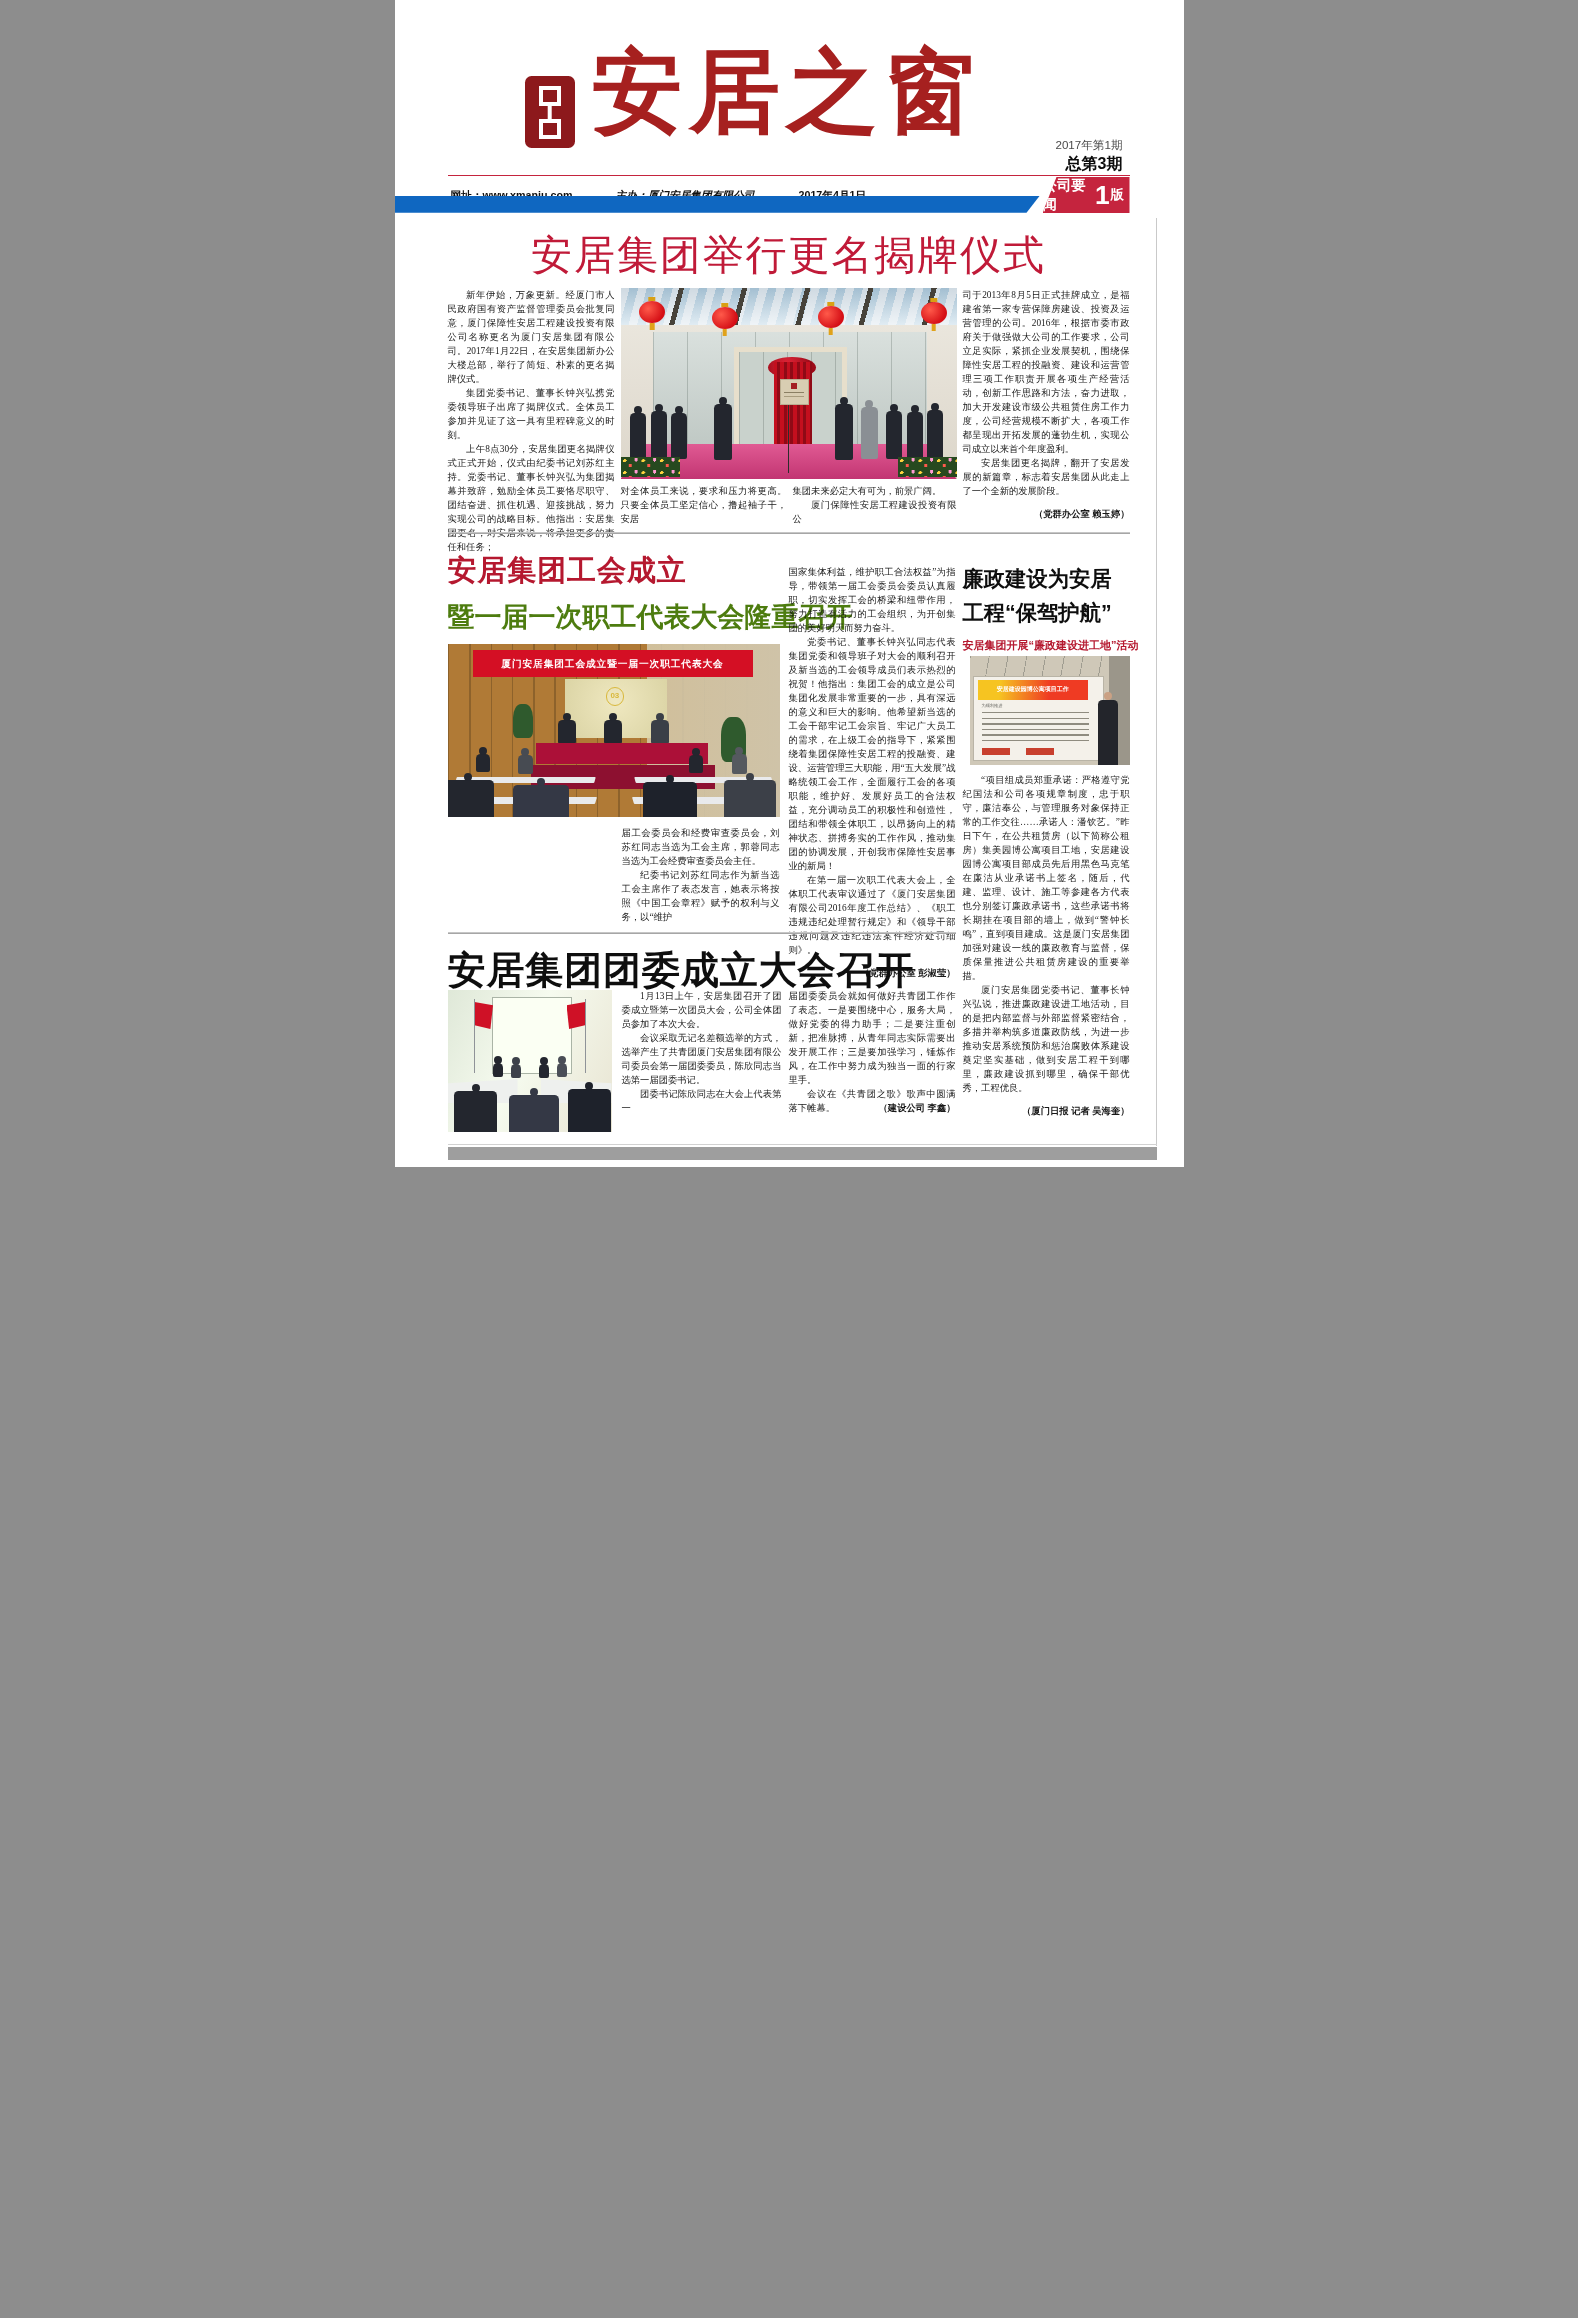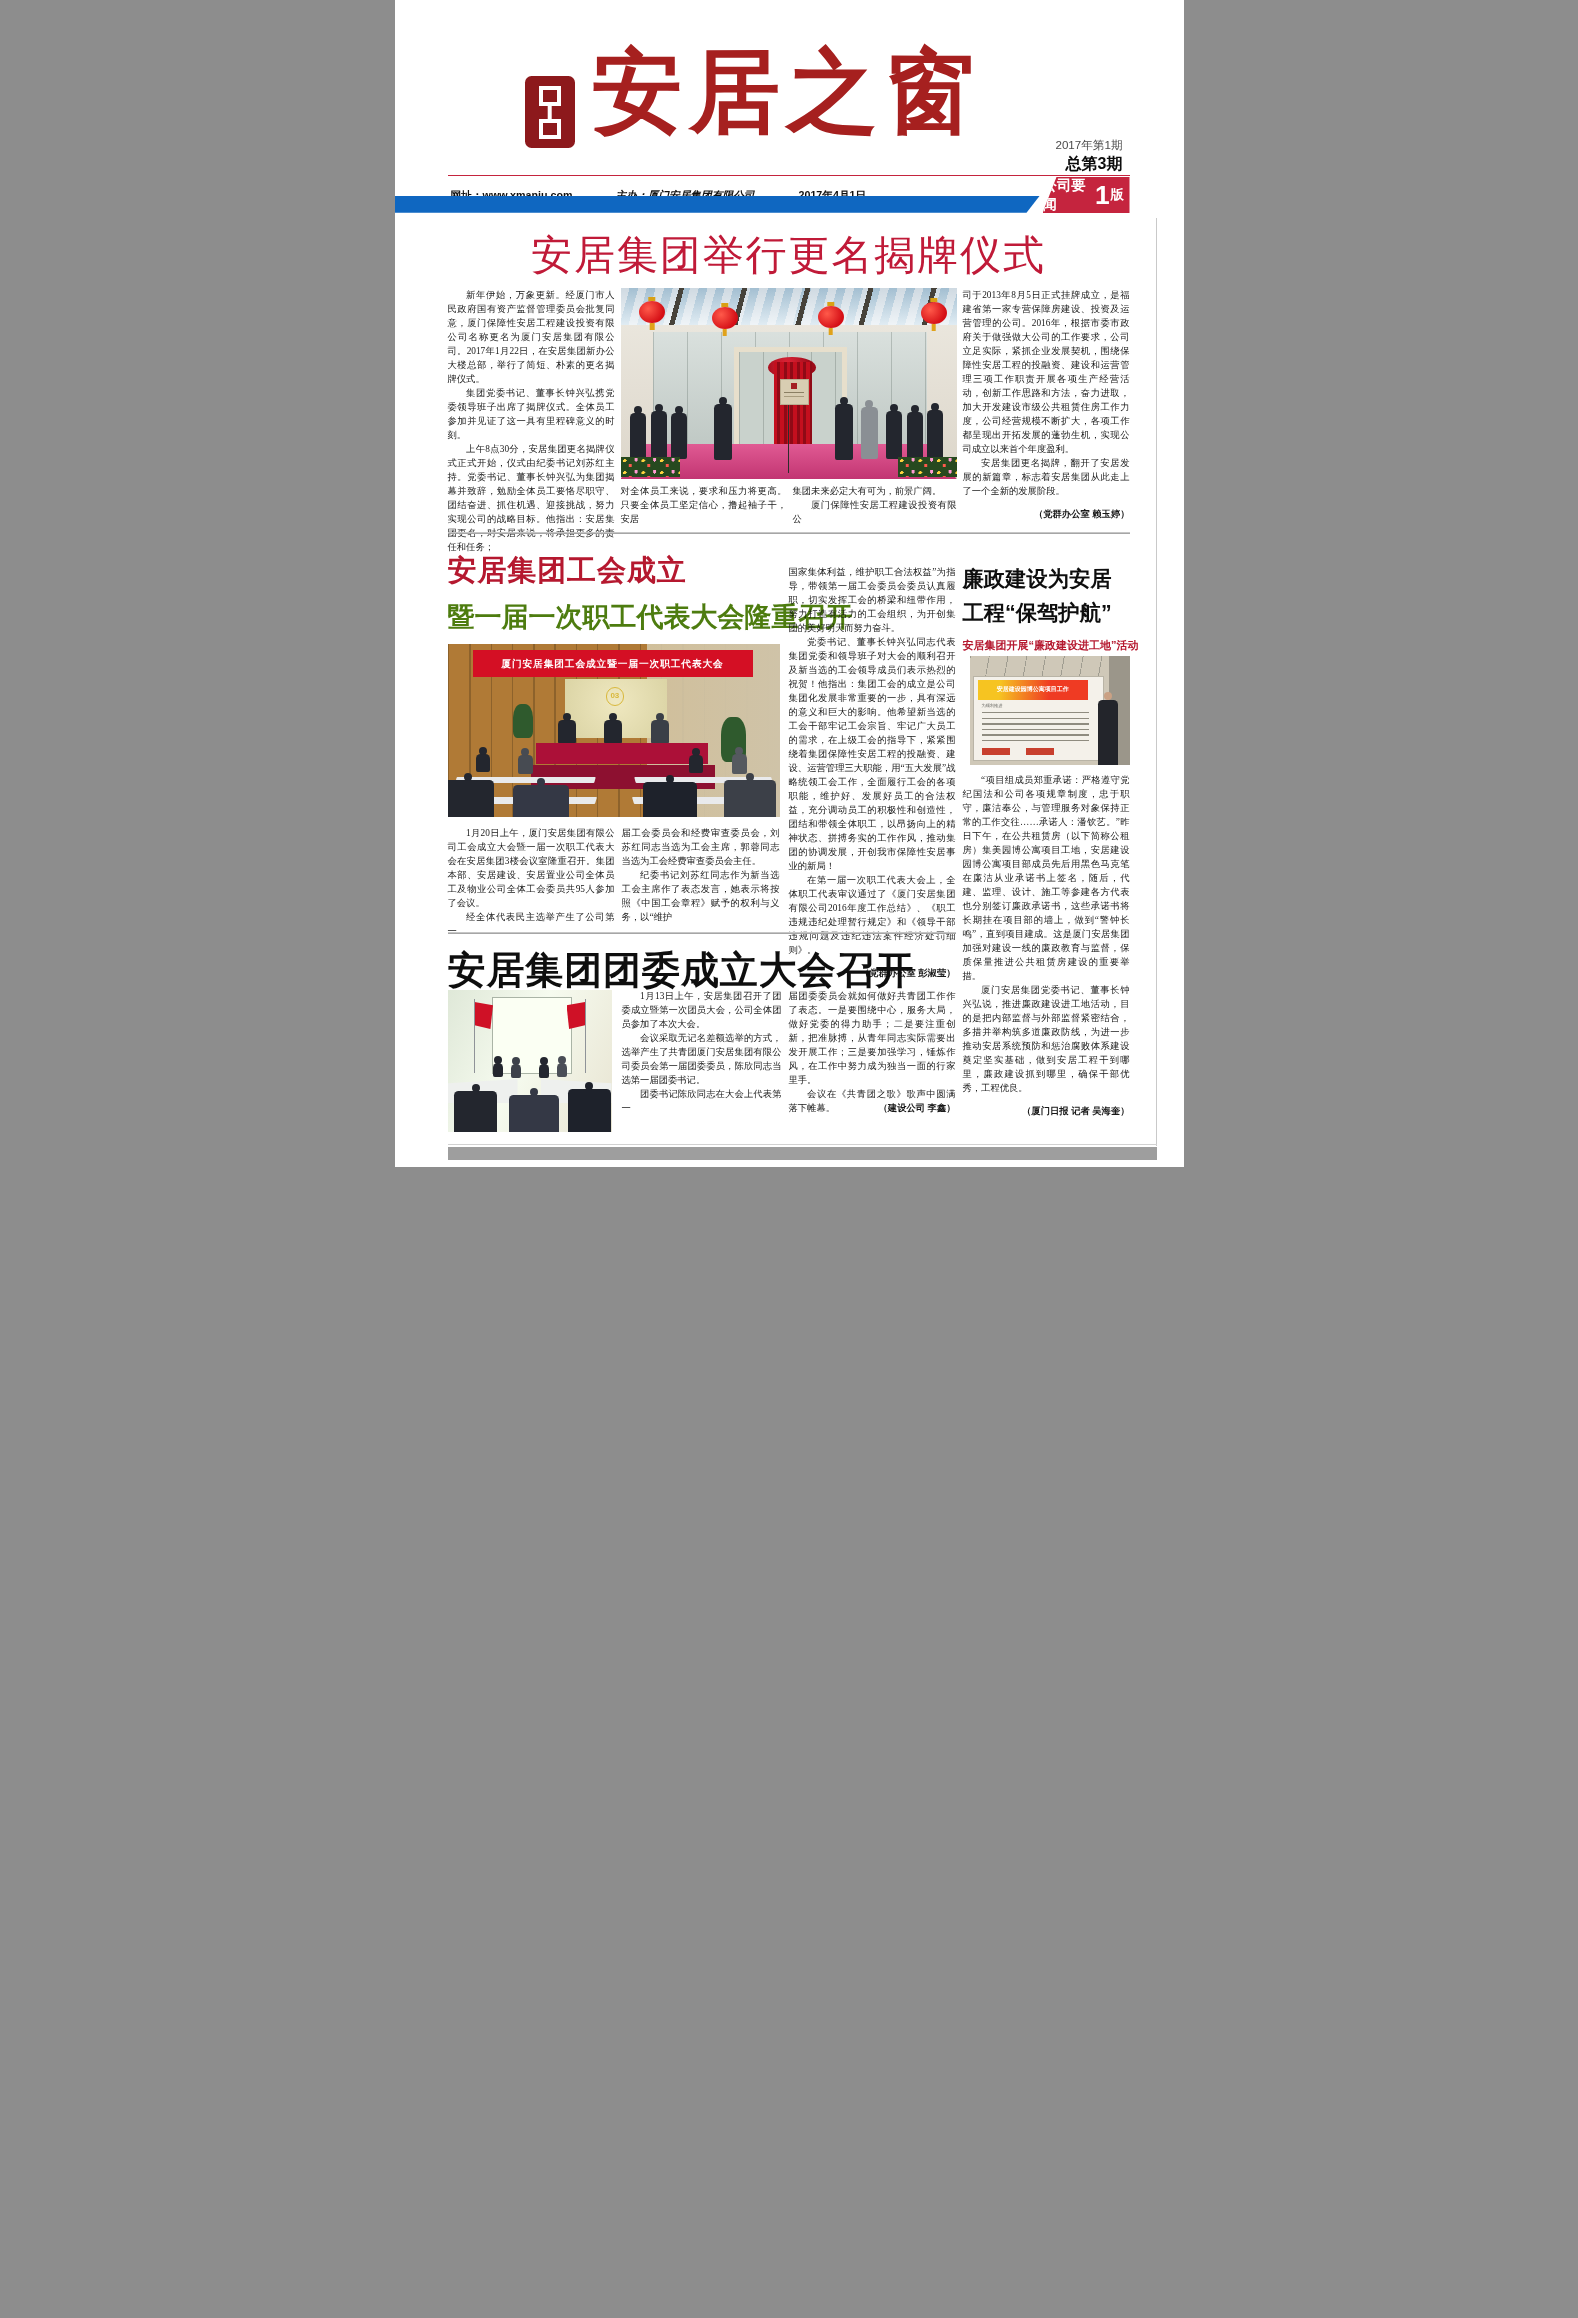--- a/index.html
+++ b/index.html
@@ -193,24 +193,20 @@
     <div class="fig" style="left:28px;bottom:45px;width:14px;height:18.5px;"></div>
     <div class="fig" style="left:70px;bottom:43px;width:15px;height:19.5px;background:#474b52;"></div>
     <div class="fig" style="left:241px;bottom:44px;width:14px;height:18.5px;"></div>
     <div class="fig" style="left:284px;bottom:43px;width:15px;height:20.4px;background:#55595f;"></div>
     <div class="fig" style="left:-4.6px;bottom:-8.3px;width:51px;height:45px;"></div>
     <div class="fig" style="left:65px;bottom:-9.3px;width:56px;height:41px;background:#343845;"></div>
     <div class="fig" style="left:195px;bottom:-8.3px;width:54px;height:43px;background:#1e222b;"></div>
     <div class="fig" style="left:276px;bottom:-9.3px;width:52px;height:46px;background:#3c4048;"></div>
   </div>
 
-  <div class="col" style="left:53px;top:826px;width:167px;">
-    <p class="para">1月20日上午，厦门安居集团有限公司工会成立大会暨一届一次职工代表大会在安居集团3楼会议室隆重召开。集团本部、安居建设、安居置业公司全体员工及物业公司全体工会委员共95人参加了会议。</p>
-    <p class="para">经全体代表民主选举产生了公司第一</p>
-  </div>
   <div class="col" style="left:227px;top:826px;width:158px;">
     <p class="para cont">届工会委员会和经费审查委员会，刘苏红同志当选为工会主席，郭蓉同志当选为工会经费审查委员会主任。</p>
     <p class="para">纪委书记刘苏红同志作为新当选工会主席作了表态发言，她表示将按照《中国工会章程》赋予的权利与义务，以“维护</p>
   </div>
   <div class="col" style="left:394px;top:565px;width:167px;">
     <p class="para cont">国家集体利益，维护职工合法权益”为指导，带领第一届工会委员会委员认真履职，切实发挥工会的桥梁和纽带作用，努力打造有活力的工会组织，为开创集团的美好明天而努力奋斗。</p>
     <p class="para">党委书记、董事长钟兴弘同志代表集团党委和领导班子对大会的顺利召开及新当选的工会领导成员们表示热烈的祝贺！他指出：集团工会的成立是公司集团化发展非常重要的一步，具有深远的意义和巨大的影响。他希望新当选的工会干部牢记工会宗旨、牢记广大员工的需求，在上级工会的指导下，紧紧围绕着集团保障性安居工程的投融资、建设、运营管理三大职能，用“五大发展”战略统领工会工作，全面履行工会的各项职能，维护好、发展好员工的合法权益，充分调动员工的积极性和创造性，团结和带领全体职工，以昂扬向上的精神状态、拼搏务实的工作作风，推动集团的协调发展，开创我市保障性安居事业的新局！</p>
     <p class="para">在第一届一次职工代表大会上，全体职工代表审议通过了《厦门安居集团有限公司2016年度工作总结》、《职工违规违纪处理暂行规定》和《领导干部违规问题及违纪违法案件经济处罚细则》。</p>
     <p class="byline">（党群办公室 彭淑莹）</p>
   </div>

